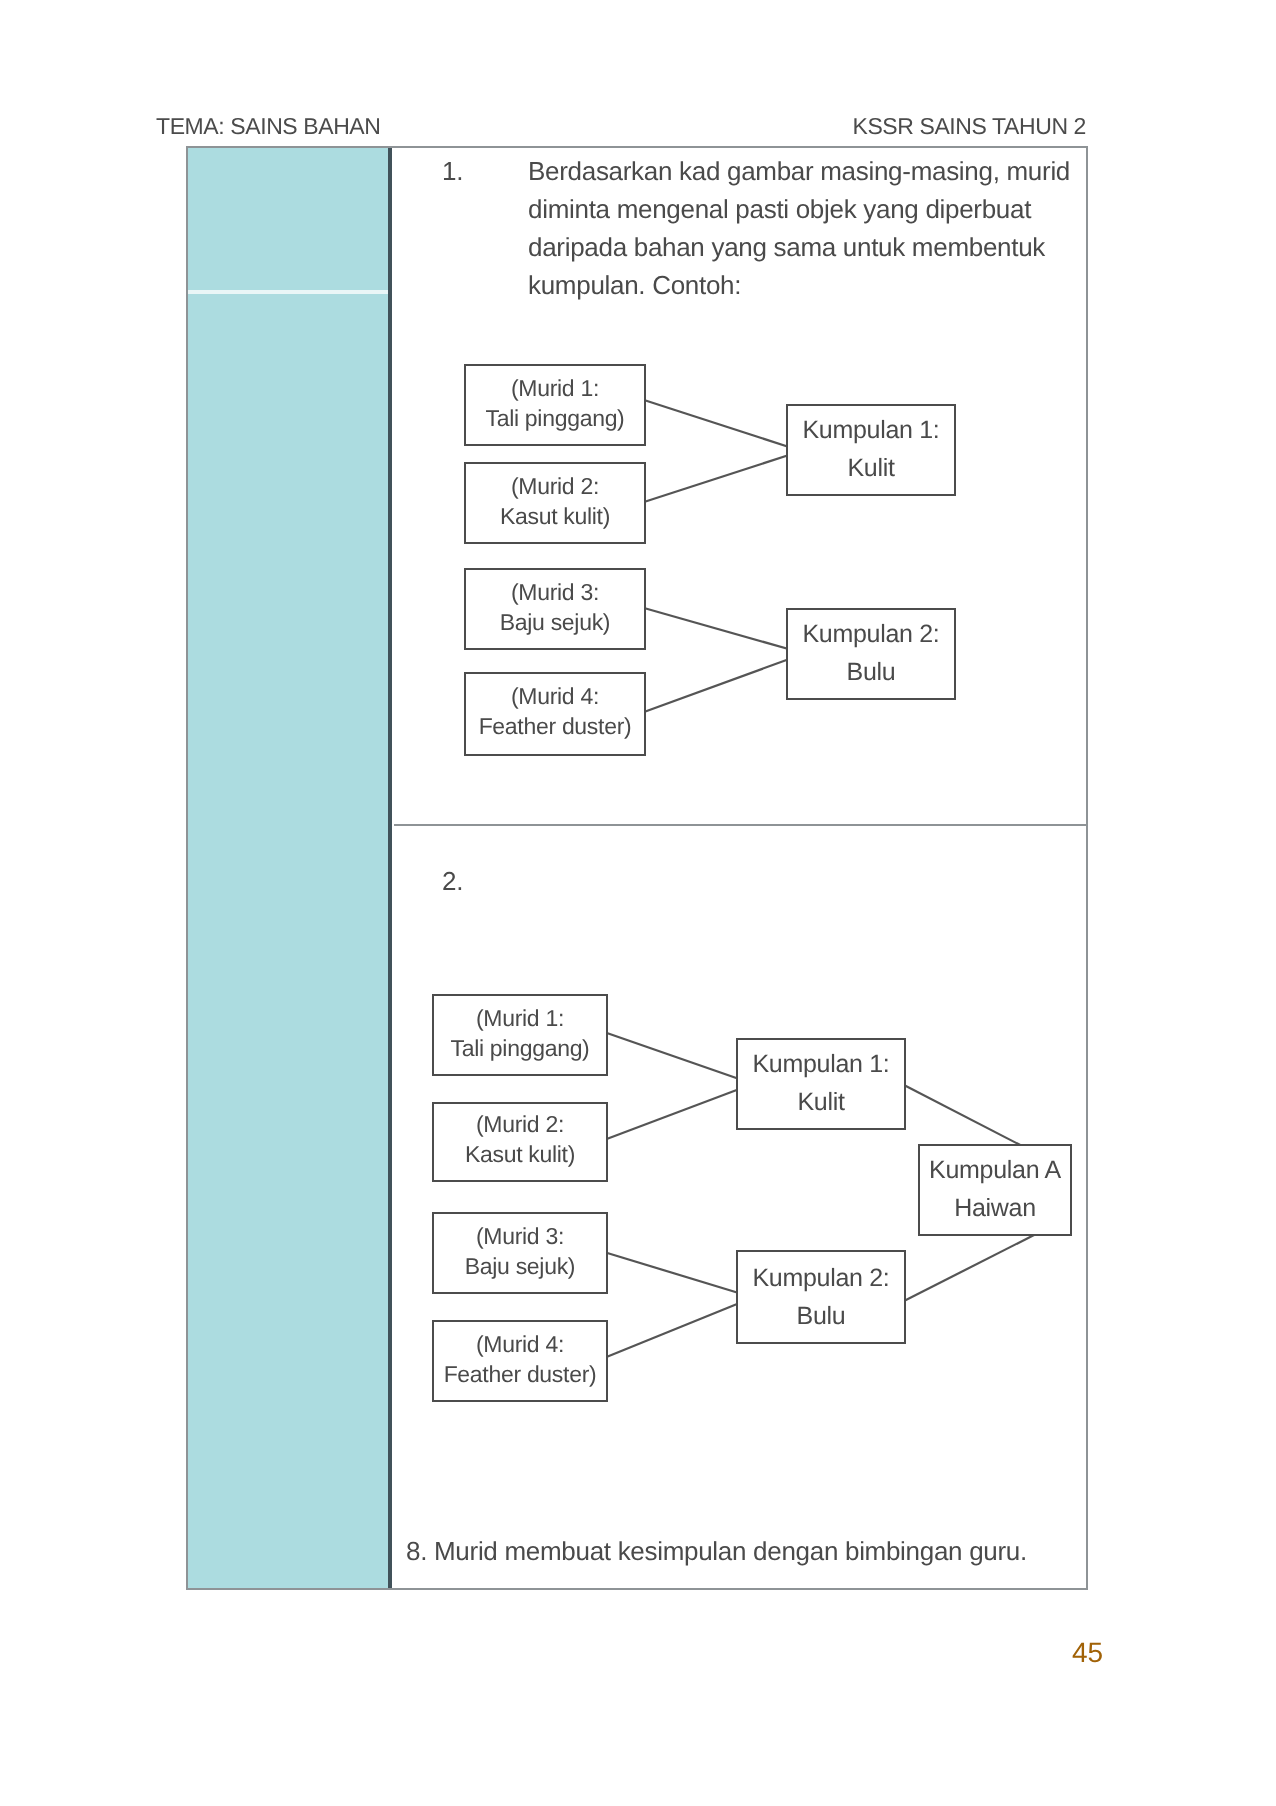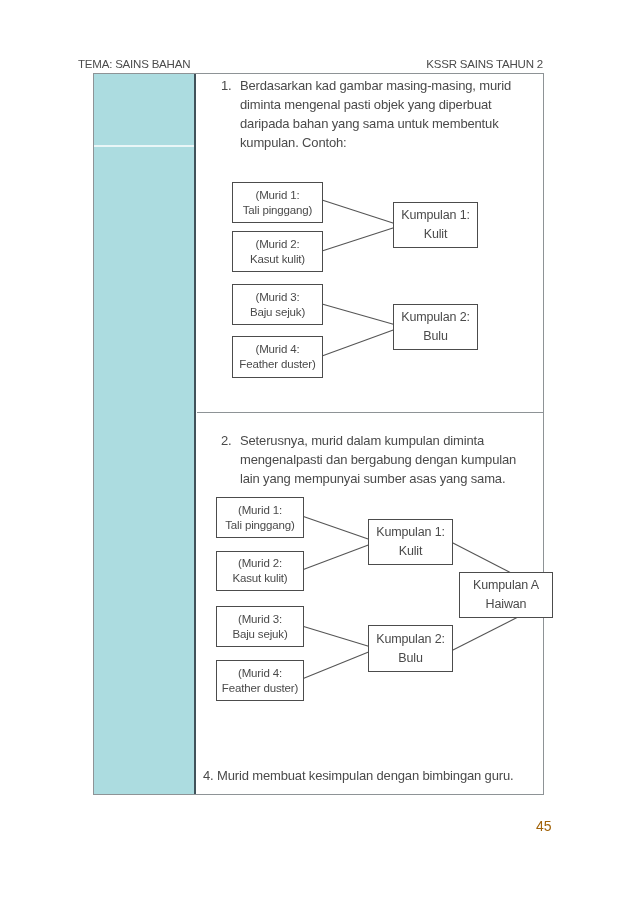--- a/index.html
+++ b/index.html
@@ -34,21 +34,21 @@
     background:#e9f6f7;
   }
   .content-divider {
     left:197px; top:412px; width:346px; height:1px;
     background:#8e9396;
   }
 
   
   .step { display:flex; font-size:13px; line-height:19px; letter-spacing:-0.15px; color:#4a4a4a; }
   .step .num { flex:0 0 19px; }
-  .step .txt { white-space:pre-line; }
+  .step .txt { white-space:pre-line;margin-left:24px; }
   .step1 { left:221px; top:76px;  width:316px; }
   .step2 { left:221px; top:431px; width:322px; }
   .step4 { left:203px; top:766px; font-size:13px; line-height:19px; letter-spacing:-0.15px; color:#4a4a4a; white-space:nowrap; }
 
   
   .dbox {
     position:absolute;
     background:#ffffff;
     border:1px solid #4c4c4c;
     display:flex; align-items:center; justify-content:center;
@@ -110,37 +110,34 @@
 Kulit</div>
   <div class="dbox small" style="left:232px; top:284px; width:91px; height:41px;">(Murid 3:
 Baju sejuk)</div>
   <div class="dbox small" style="left:232px; top:336px; width:91px; height:42px;">(Murid 4:
 Feather duster)</div>
   <div class="dbox big" style="left:393px; top:304px; width:85px; height:46px;">Kumpulan 2:
 Bulu</div>
 
   <div class="abs step step2">
     <span class="num">2.</span>
-    <span class="txt">Seterusnya, murid dalam kumpulan diminta
-mengenalpasti dan bergabung dengan kumpulan
-lain yang mempunyai sumber asas yang sama.</span>
   </div>
 
   <div class="dbox small" style="left:216px; top:497px; width:88px; height:41px;">(Murid 1:
 Tali pinggang)</div>
   <div class="dbox small" style="left:216px; top:551px; width:88px; height:40px;">(Murid 2:
 Kasut kulit)</div>
   <div class="dbox big" style="left:368px; top:519px; width:85px; height:46px;">Kumpulan 1:
 Kulit</div>
-  <div class="dbox big" style="left:459px; top:572px; width:94px; height:46px;">Kumpulan A
+  <div class="dbox big" style="left:459px; top:572px; width:77px; height:46px;">Kumpulan A
 Haiwan</div>
   <div class="dbox small" style="left:216px; top:606px; width:88px; height:41px;">(Murid 3:
 Baju sejuk)</div>
   <div class="dbox small" style="left:216px; top:660px; width:88px; height:41px;">(Murid 4:
 Feather duster)</div>
   <div class="dbox big" style="left:368px; top:625px; width:85px; height:47px;">Kumpulan 2:
 Bulu</div>
 
-  <div class="abs step4">4. Murid membuat kesimpulan dengan bimbingan guru.</div>
+  <div class="abs step4">8. Murid membuat kesimpulan dengan bimbingan guru.</div>
 
   <div class="abs page-num">45</div>
 
 </div>
 
 </body></html>

